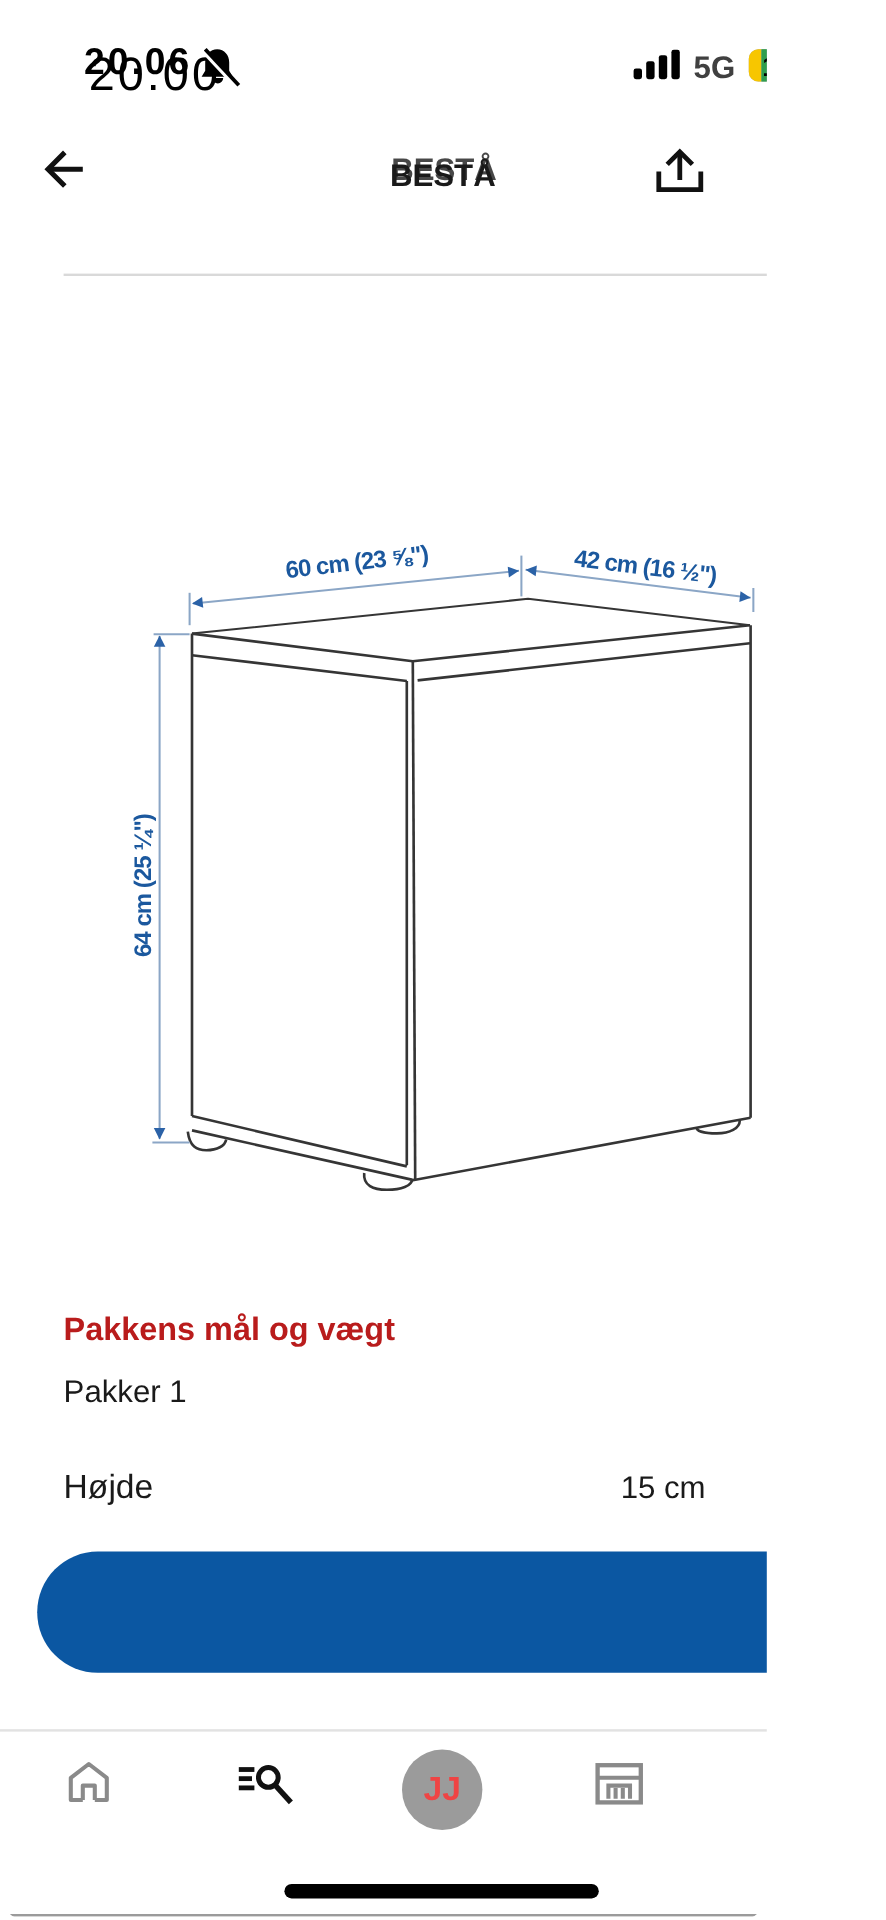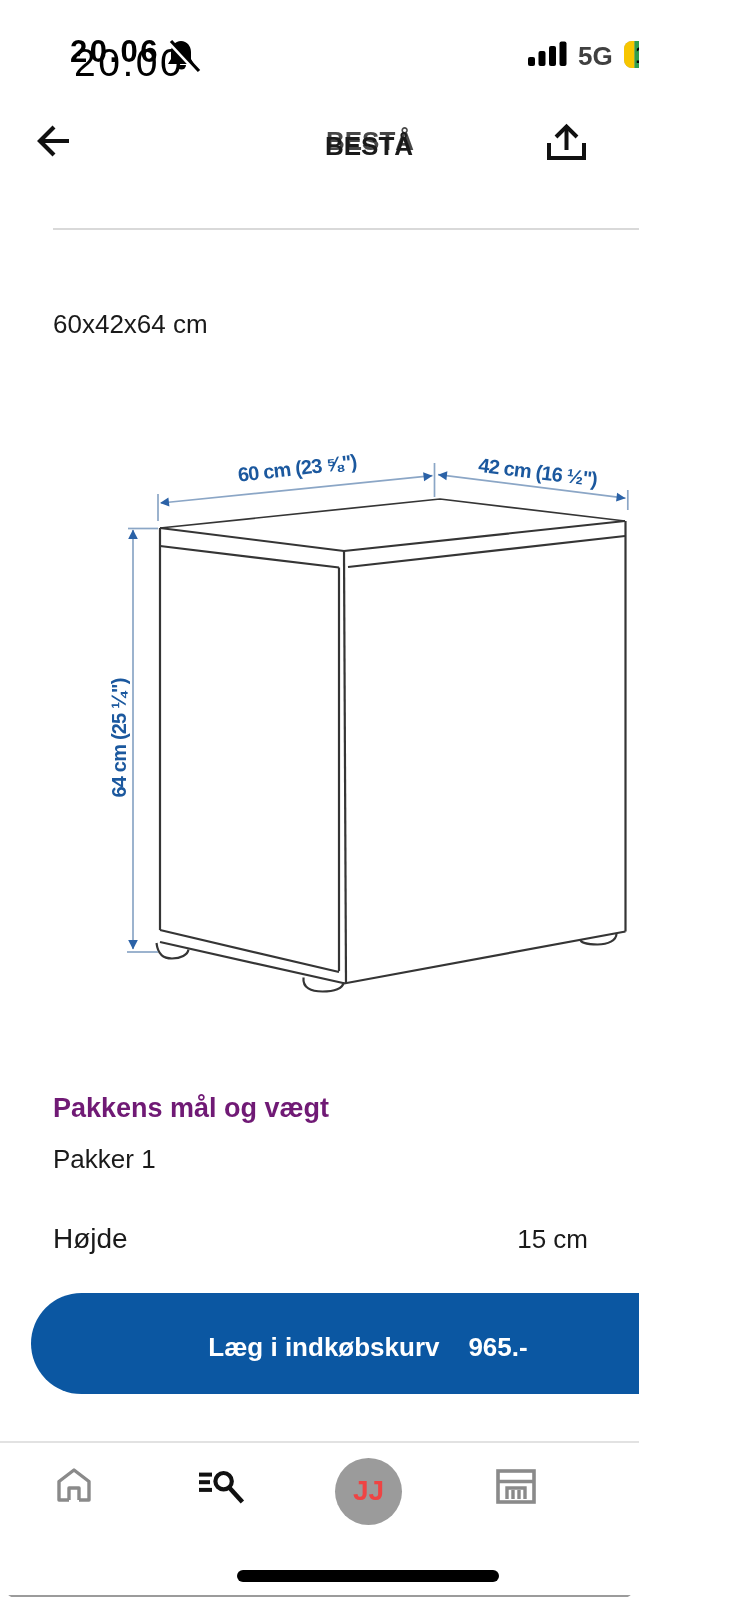--- a/index.html
+++ b/index.html
@@ -53,21 +53,20 @@
     <line x1="22.5" y1="28" x2="22.5" y2="6" stroke="#111" stroke-width="4"></line>
     <path d="M12 15 L22.5 4.5 L33 15" fill="none" stroke="#111" stroke-width="4"></path>
   </svg>
 
   <svg class="abs" style="left:653px;top:124px;" width="36" height="36" viewBox="0 0 36 36">
     <path d="M18 31 C 11 25 3.5 19.5 3.5 12.5 C 3.5 7.5 7.3 4 11.6 4 C 14.4 4 16.8 5.6 18 8 C 19.2 5.6 21.6 4 24.4 4 C 28.7 4 32.5 7.5 32.5 12.5 C 32.5 19.5 25 25 18 31 Z" fill="none" stroke="#111" stroke-width="3.6"></path>
   </svg>
 
   <div class="abs" style="left:53px;top:228px;width:633px;height:2px;background:#d9d9d9;"></div>
 
-  <div class="abs" style="left:53px;top:309px;font-size:26px;color:#1a1a1a;">60x42x64 cm</div>
 
   <svg class="abs" style="left:647px;top:326px;" width="30" height="24" viewBox="0 0 30 24">
     <path d="M4 18 L15 6.5 L26 18" fill="none" stroke="#111" stroke-width="4.6"></path>
   </svg>
 
   <svg class="abs" style="left:0;top:420px;" width="738" height="640" viewBox="0 420 738 640">
     <g fill="none" stroke="#353535" stroke-width="2.2" stroke-linejoin="round">
 
       <path d="M160 528 L440 499 L625 521" stroke-width="1.7"></path>
 
@@ -124,31 +123,30 @@
     <g font-family="Liberation Sans" font-size="20" font-weight="bold" fill="#1b589e" style="letter-spacing:-0.8px">
 
       <text x="298" y="475" text-anchor="middle" transform="rotate(-6.6 298 475)">60 cm (23 ⅝")</text>
 
       <text x="537" y="479" text-anchor="middle" transform="rotate(7 537 479)">42 cm (16 ½")</text>
 
       <text x="119" y="745" text-anchor="middle" transform="rotate(-90 119 738)">64 cm (25 ¼")</text>
     </g>
   </svg>
 
-  <div class="abs" style="left:53px;top:1093px;font-size:27px;font-weight:bold;color:#701a75;">Pakkens mål og vægt</div>
+  <div class="abs" style="left:53px;top:1093px;font-size:27px;font-weight:bold;color:#b91c1c;">Pakkens mål og vægt</div>
 
   <div class="abs" style="left:53px;top:1144px;font-size:26px;font-weight:normal;color:#1a1a1a;">Pakker 1</div>
 
   <div class="abs" style="left:53px;top:1223px;font-size:28px;color:#1a1a1a;">Højde</div>
 
   <div class="abs" style="right:51px;top:1224px;font-size:26px;color:#1a1a1a;">15 cm</div>
 
   <div class="abs" style="left:31px;top:1293px;width:674px;height:101px;background:#0b57a2;border-radius:51px;"></div>
 
-  <div class="abs" style="left:31px;top:1332px;width:674px;text-align:center;font-size:26px;font-weight:bold;color:#fff;">Læg i indkøbskurv&nbsp;&nbsp;&nbsp;&nbsp;965.-</div>
 
   <div class="abs" style="left:0;top:1441px;width:738px;height:2px;background:#e2e2e2;"></div>
 
   <svg class="abs" style="left:55px;top:1466px;" width="38" height="38" viewBox="0 0 38 38">
     <path d="M14 34 L4 34 L4 15.5 L19 4 L34 15.5 L34 34 L24 34 M14 34 L14 22 L24 22 L24 34" fill="none" stroke="#8a8a8a" stroke-width="3.4" stroke-linejoin="round"></path>
   </svg>
 
   <svg class="abs" style="left:196px;top:1460px;" width="50" height="46" viewBox="0 0 50 46">
     <g fill="#111">
       <rect x="3" y="12.6" width="13" height="4"></rect>

